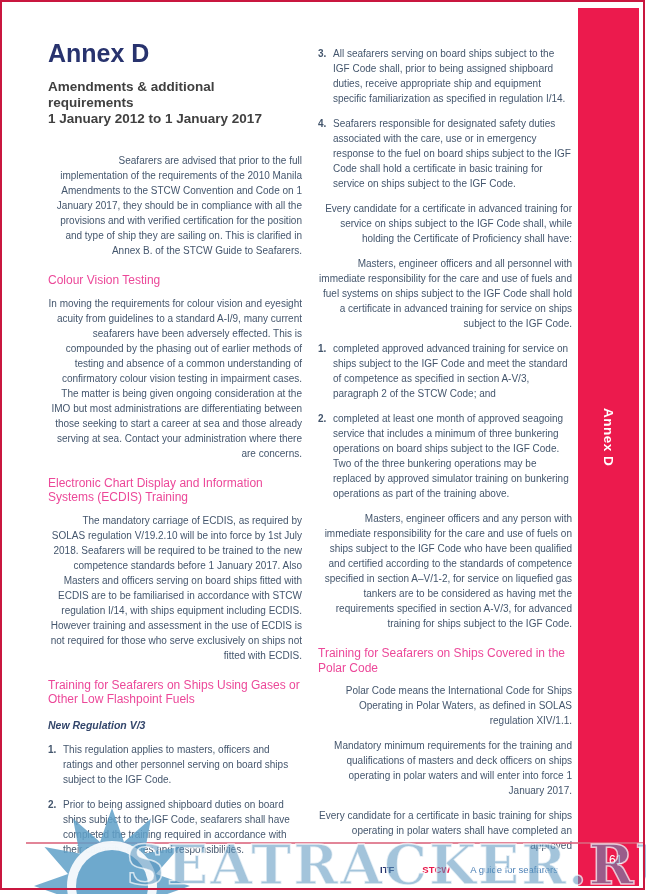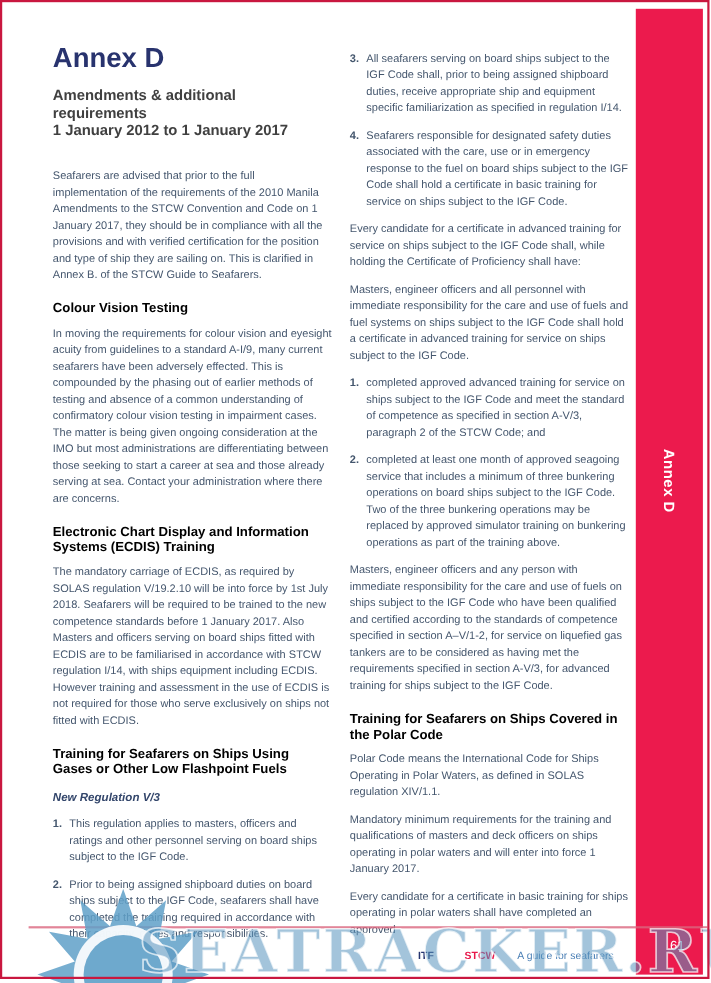--- a/index.html
+++ b/index.html
@@ -35,27 +35,27 @@
   .col-left { left:48px; }
   .col-right { left:318px; }
   .page-title {
     font-size:25px; color:#28336e; font-weight:bold; margin:0 0 18px;
   }
   .subtitle {
     color:#404040; font-weight:bold; font-size:13.5px; line-height:16px;
     margin:0 0 26px;
   }
   .sec-heading {
-    color:#000000; font-weight:bold; font-size:12px; line-height:14.5px;
+    color:#ec4899; font-weight:normal; font-size:12px; line-height:14.5px;
     margin:15px 0 8px;
   }
   .sub-heading {
     color:#33466b; font-weight:bold; font-size:10.5px; margin:11px 0 9px;font-style:italic;
   }
-  .body-p { margin:0 0 10px; }
+  .body-p { margin:0 0 10px;text-align:right; }
   .li { display:flex; margin:0 0 10px; }
   .li .num { font-weight:bold; width:15px; flex:none; }
   
   .footer {
     position:absolute; top:864px; left:318px; width:240px; text-align:right;
     font-size:9.5px; color:#4a7fb5; z-index:1; white-space:nowrap;
   }
   .f-org { color:#26356f; font-weight:bold; margin-right:28px; }
   .f-code { color:#e8174a; font-weight:bold; margin-right:20px; }
   

